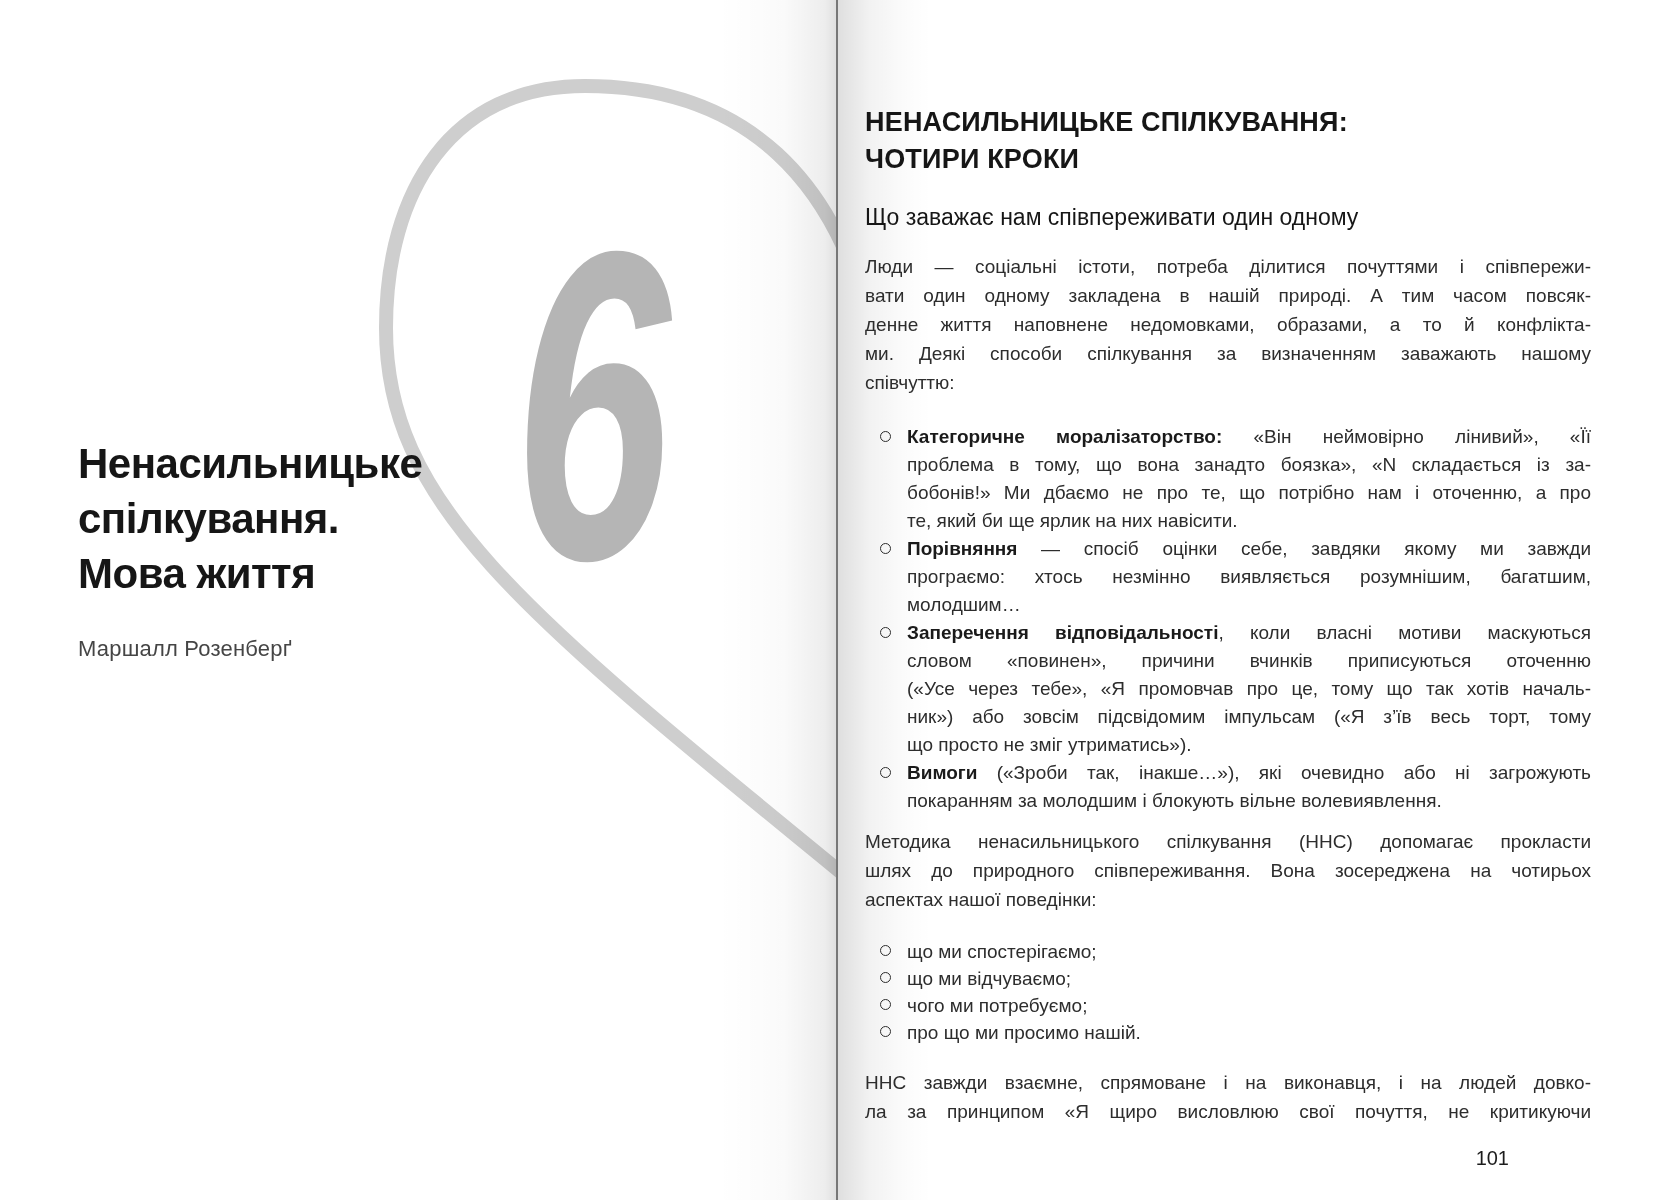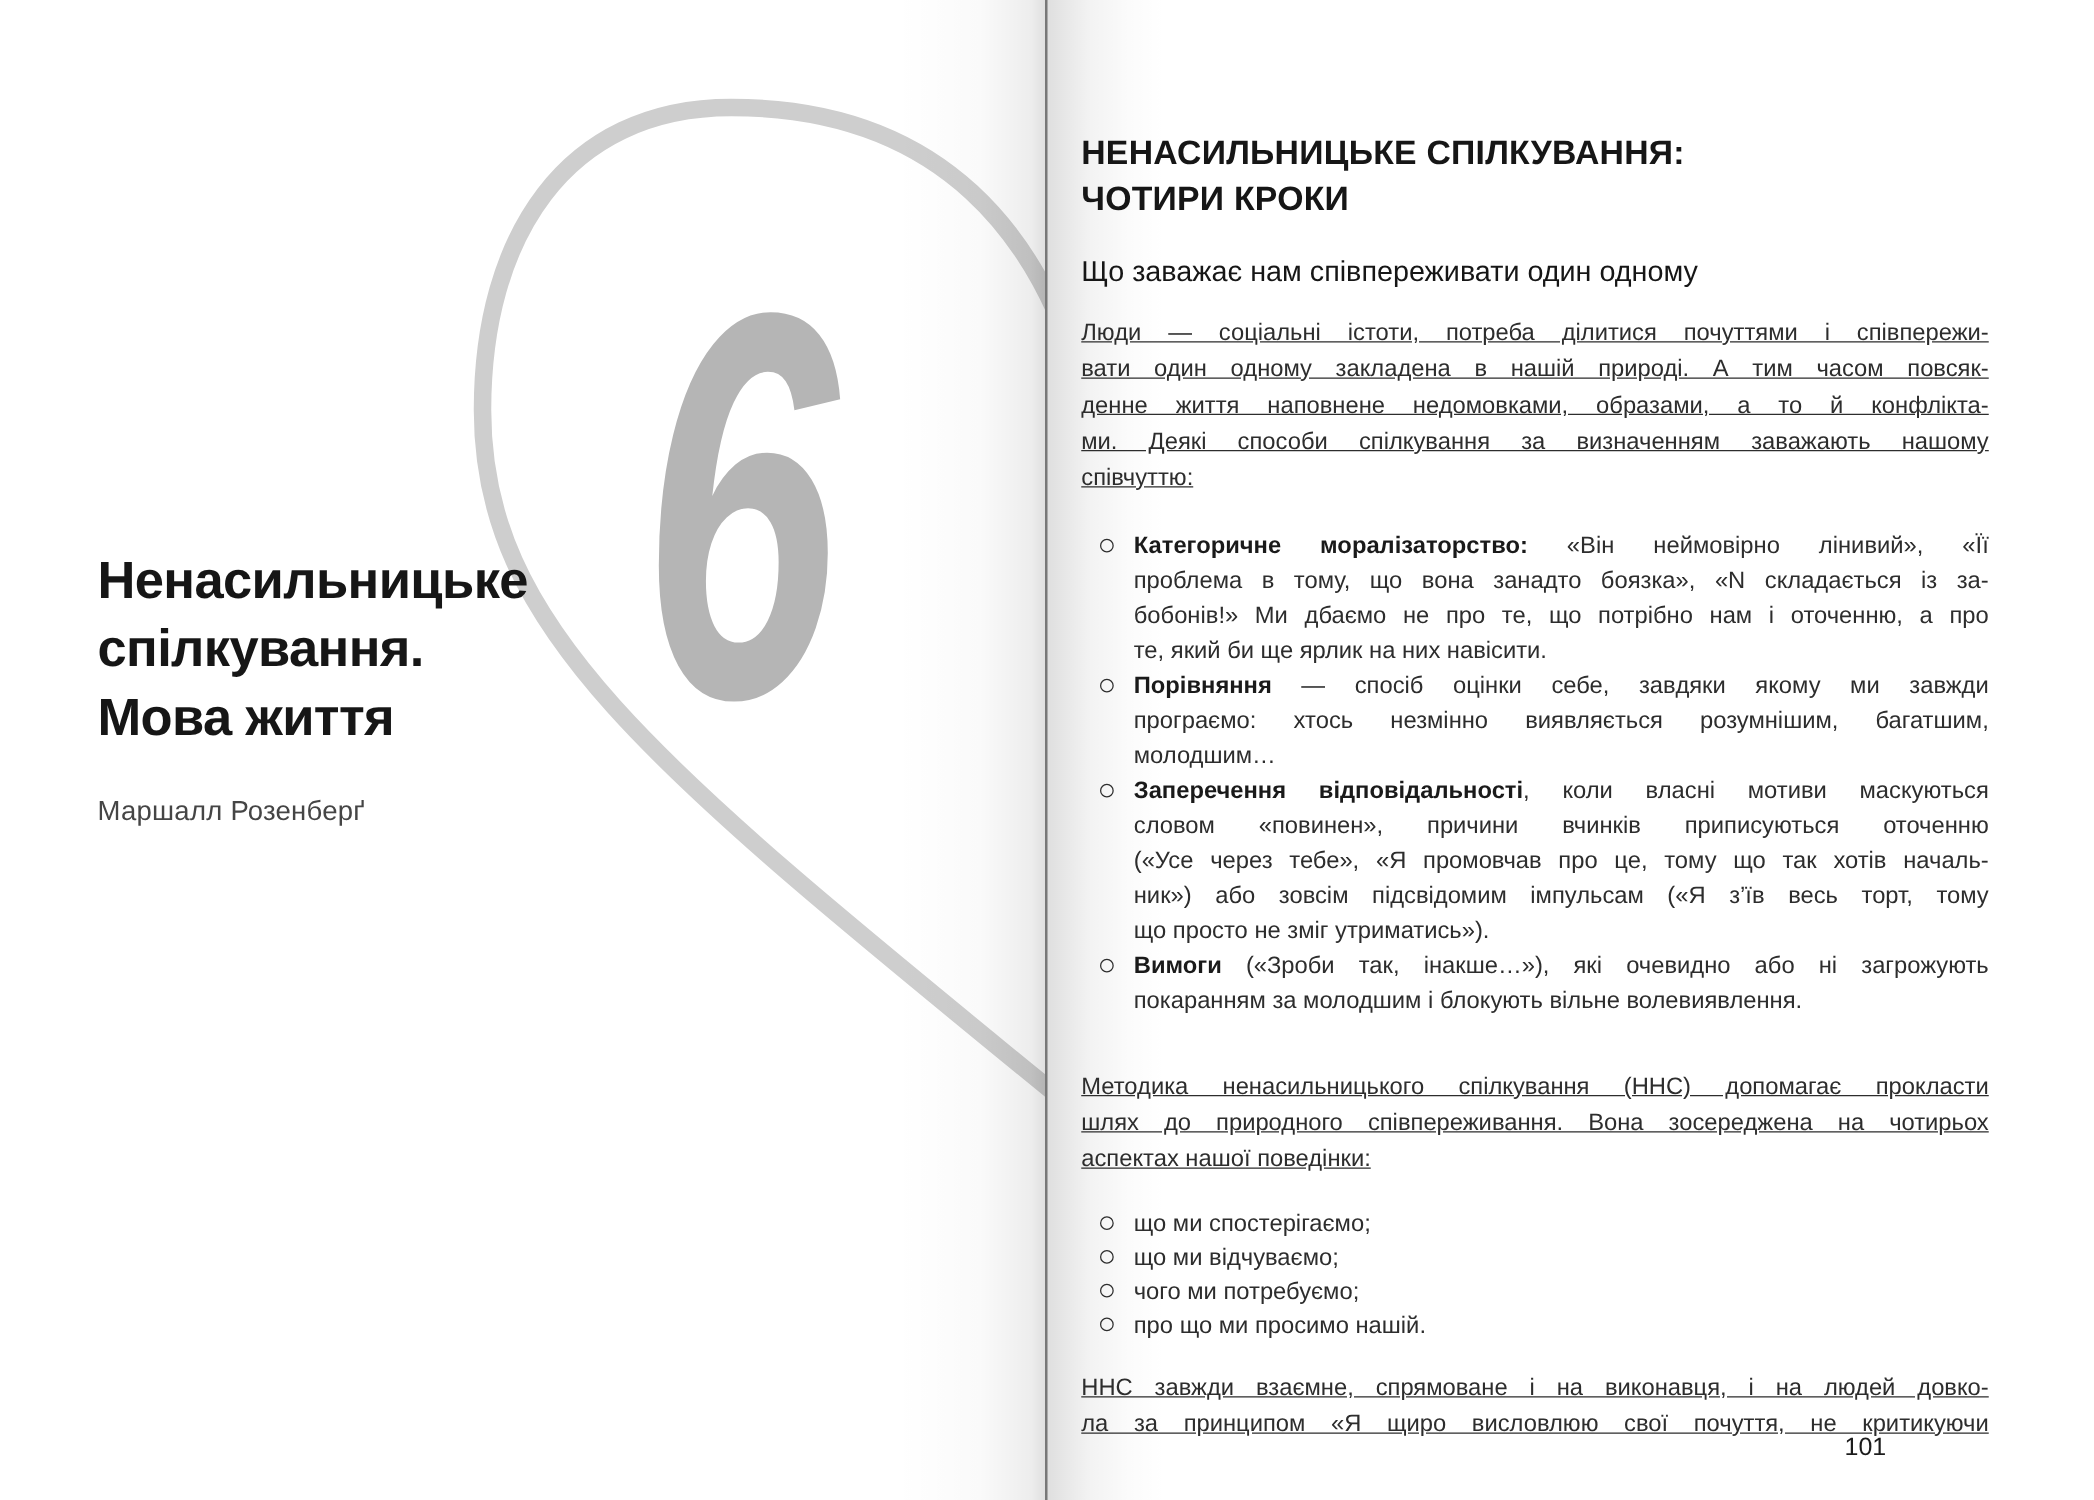--- a/index.html
+++ b/index.html
@@ -50,23 +50,23 @@
   
   .col{position:absolute;left:28px;top:104px;width:726px;z-index:5;}
   .heading{
     margin:0;font-size:27px;line-height:37px;font-weight:bold;color:#161616;
     letter-spacing:0.2px;
   }
   .subheading{
     margin:24px 0 0 0;font-size:23px;line-height:30px;font-weight:normal;color:#161616;
   }
   .body-text{font-size:19px;color:#2d2d2d;}
-  .para{line-height:29px;text-decoration:underline;}
+  .para{line-height:29px;}
   .intro{margin-top:20px;}
-  .method{margin-top:40px;}
+  .method{margin-top:12px;}
   .closing{margin-top:22px;}
 
   .justify .line{text-align:justify;text-align-last:justify;}
   .justify .line.last{text-align:left;text-align-last:left;}
 
   .b-list{margin-top:26px;}
   .b-item{display:flex;}
   .marker-cell{flex:0 0 42px;box-sizing:border-box;padding-left:15px;padding-top:8px;}
   .bullet-circle{display:block;width:11px;height:11px;border:1.6px solid #2d2d2d;border-radius:50%;box-sizing:border-box;background:transparent;}
   .b-item .content{flex:1;font-size:19px;line-height:28px;color:#2d2d2d;}

